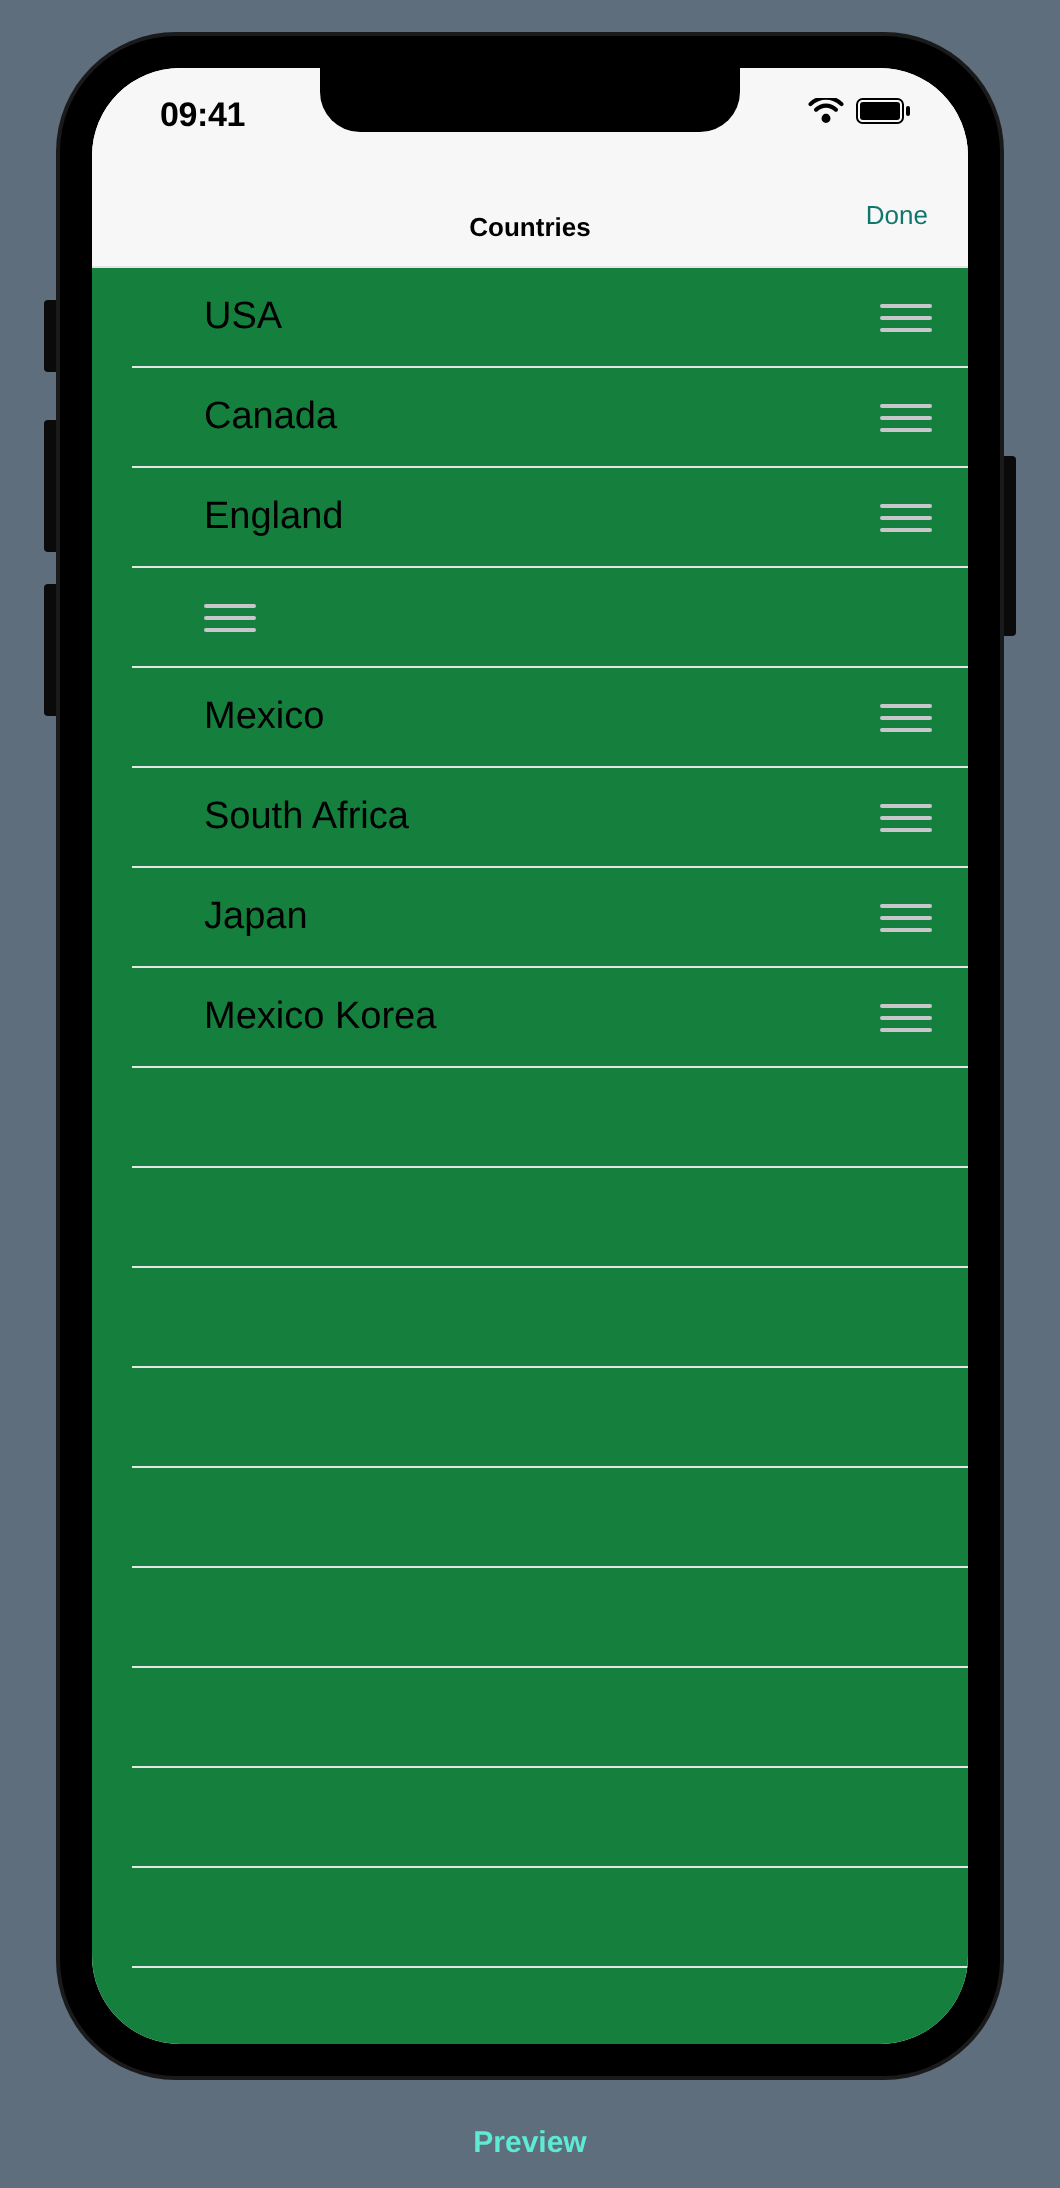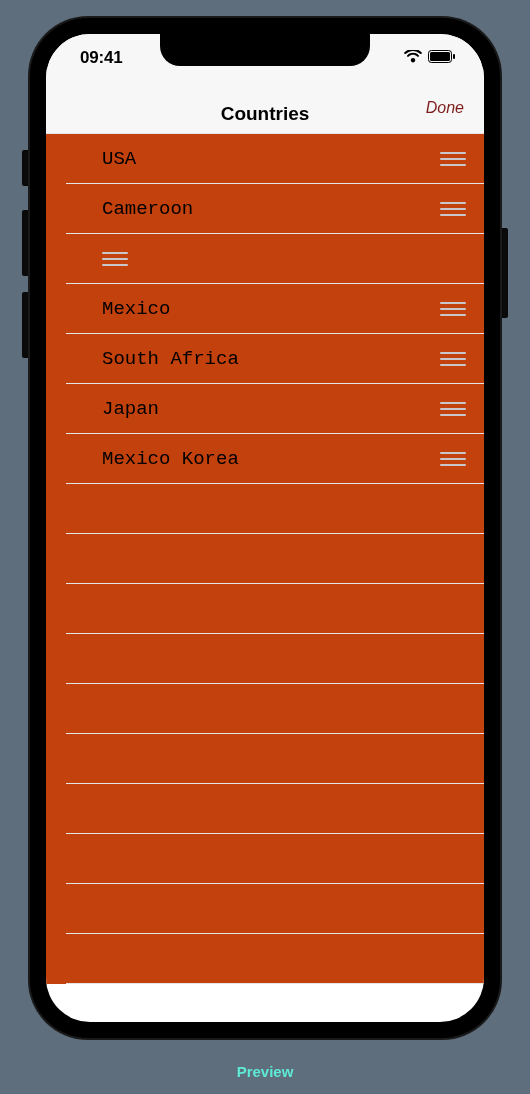--- a/index.html
+++ b/index.html
@@ -80,37 +80,35 @@
     .nav-bar {
       height: 52px;
       background: #f7f7f7;
       border-bottom: 1px solid #e5e5e5;
       display: flex;
       align-items: center;
       justify-content: center;
       position: relative;
     }
     .nav-title {
-      font-size: 19px;
+      font-size: 13px;
       font-weight: 600;
       color: #000;
       margin-top: 12px;
     }
     .nav-done {
       position: absolute;
       right: 20px;
-      font-size: 16px;
+      font-size: 13px;
       font-weight: 400;
-      color: #7f1d1d;
+      color: #0f766e;
       cursor: pointer;
-      font-style: italic;
     }
     .list {
-      background: #c2410c;
-      font-family: Liberation Mono, monospace;
+      background: #15803d;
     }
     .list-row {
       height: 50px;
       display: flex;
       align-items: center;
       padding-left: 56px;
       padding-right: 18px;
       position: relative;
     }
     .list-row::after {
@@ -194,21 +192,29 @@
     <div class="list" id="list-container">
         <div class="list-row">
           <div class="row-label">USA</div>
           <div class="drag-handle">
             <span></span>
             <span></span>
             <span></span>
           </div>
         </div>
         <div class="list-row">
-          <div class="row-label">Cameroon</div>
+          <div class="row-label">Canada</div>
+          <div class="drag-handle">
+            <span></span>
+            <span></span>
+            <span></span>
+          </div>
+        </div>
+        <div class="list-row">
+          <div class="row-label">England</div>
           <div class="drag-handle">
             <span></span>
             <span></span>
             <span></span>
           </div>
         </div>
         <div class="list-row">
           <div class="drag-handle">
             <span></span>
             <span></span>

